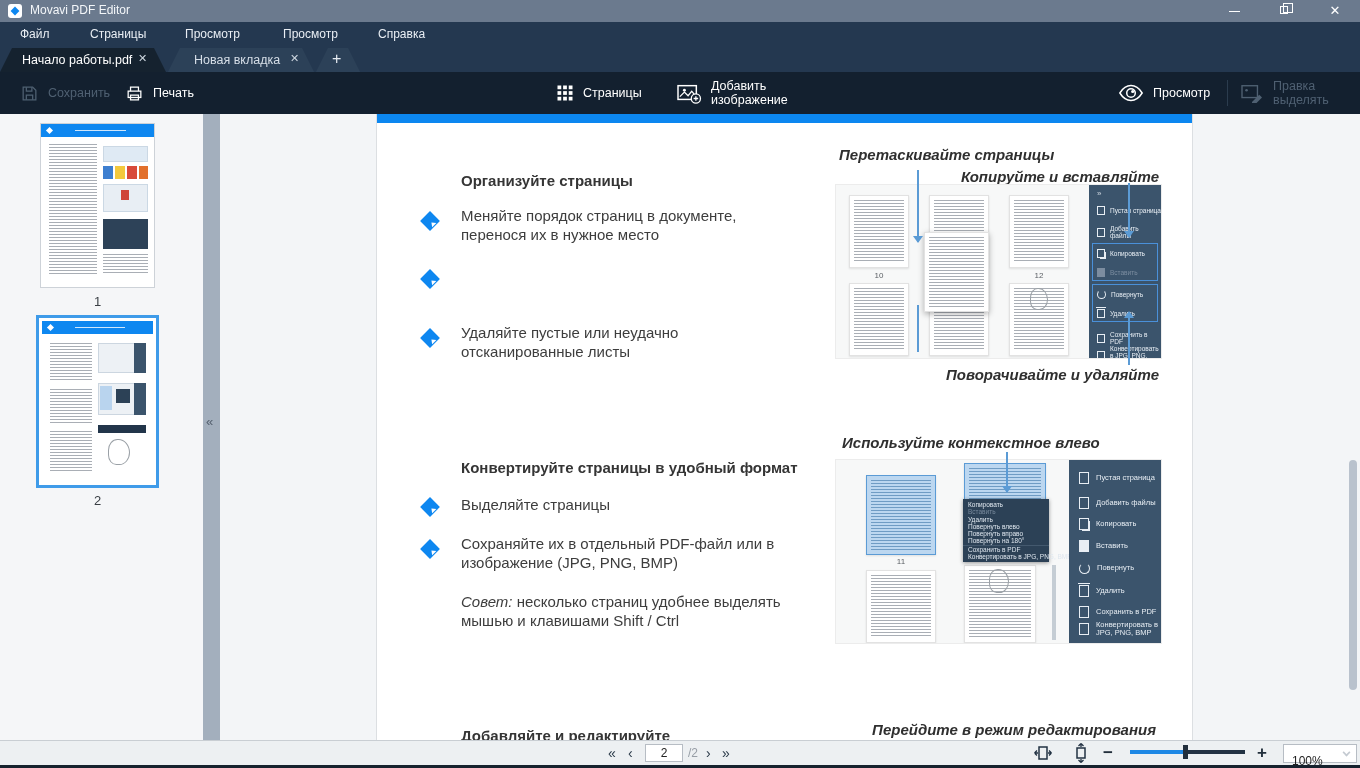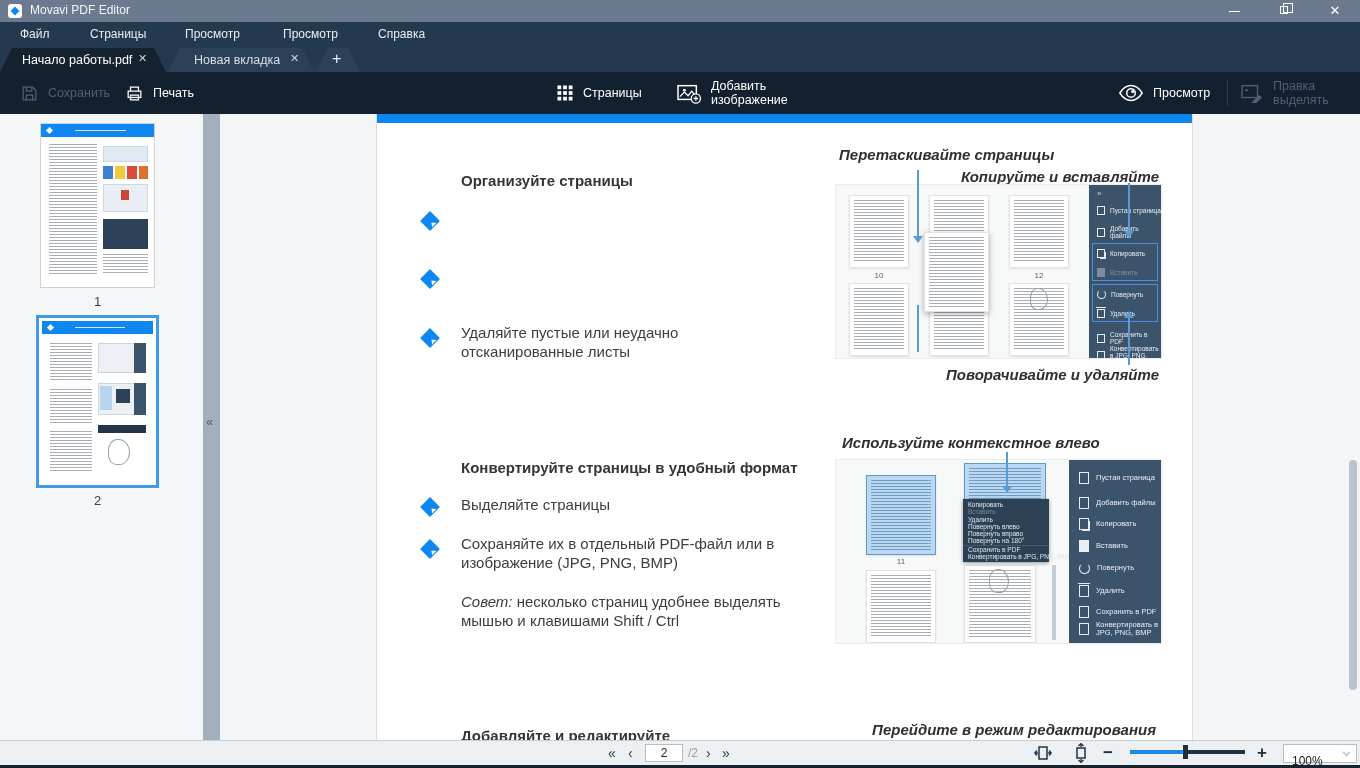--- a/index.html
+++ b/index.html
@@ -249,20 +249,21 @@
     <span class="abs collapse-glyph">«</span>
   </div>
 
   <div class="abs viewport">
     <div class="page">
       <div class="page-bluebar"></div>
 
       <div class="doc-h" style="left:84px; top:58px;">Организуйте страницы</div>
 
       <div class="diamond" style="left:46px; top:100px;"></div>
+      <div class="doc-t" style="left:84px; top:92px;"><span>Меняйте порядок страниц в документе,</span><br><span>перенося их в нужное место</span></div>
 
       <div class="diamond" style="left:46px; top:158px;"></div>
 
       <div class="diamond" style="left:46px; top:217px;"></div>
       <div class="doc-t" style="left:84px; top:209px;"><span>Удаляйте пустые или неудачно</span><br><span>отсканированные листы</span></div>
 
       <div class="doc-h" style="left:84px; top:345px;">Конвертируйте страницы в удобный формат</div>
 
       <div class="diamond" style="left:46px; top:386px;"></div>
       <div class="doc-t" style="left:84px; top:381px;">Выделяйте страницы</div>

